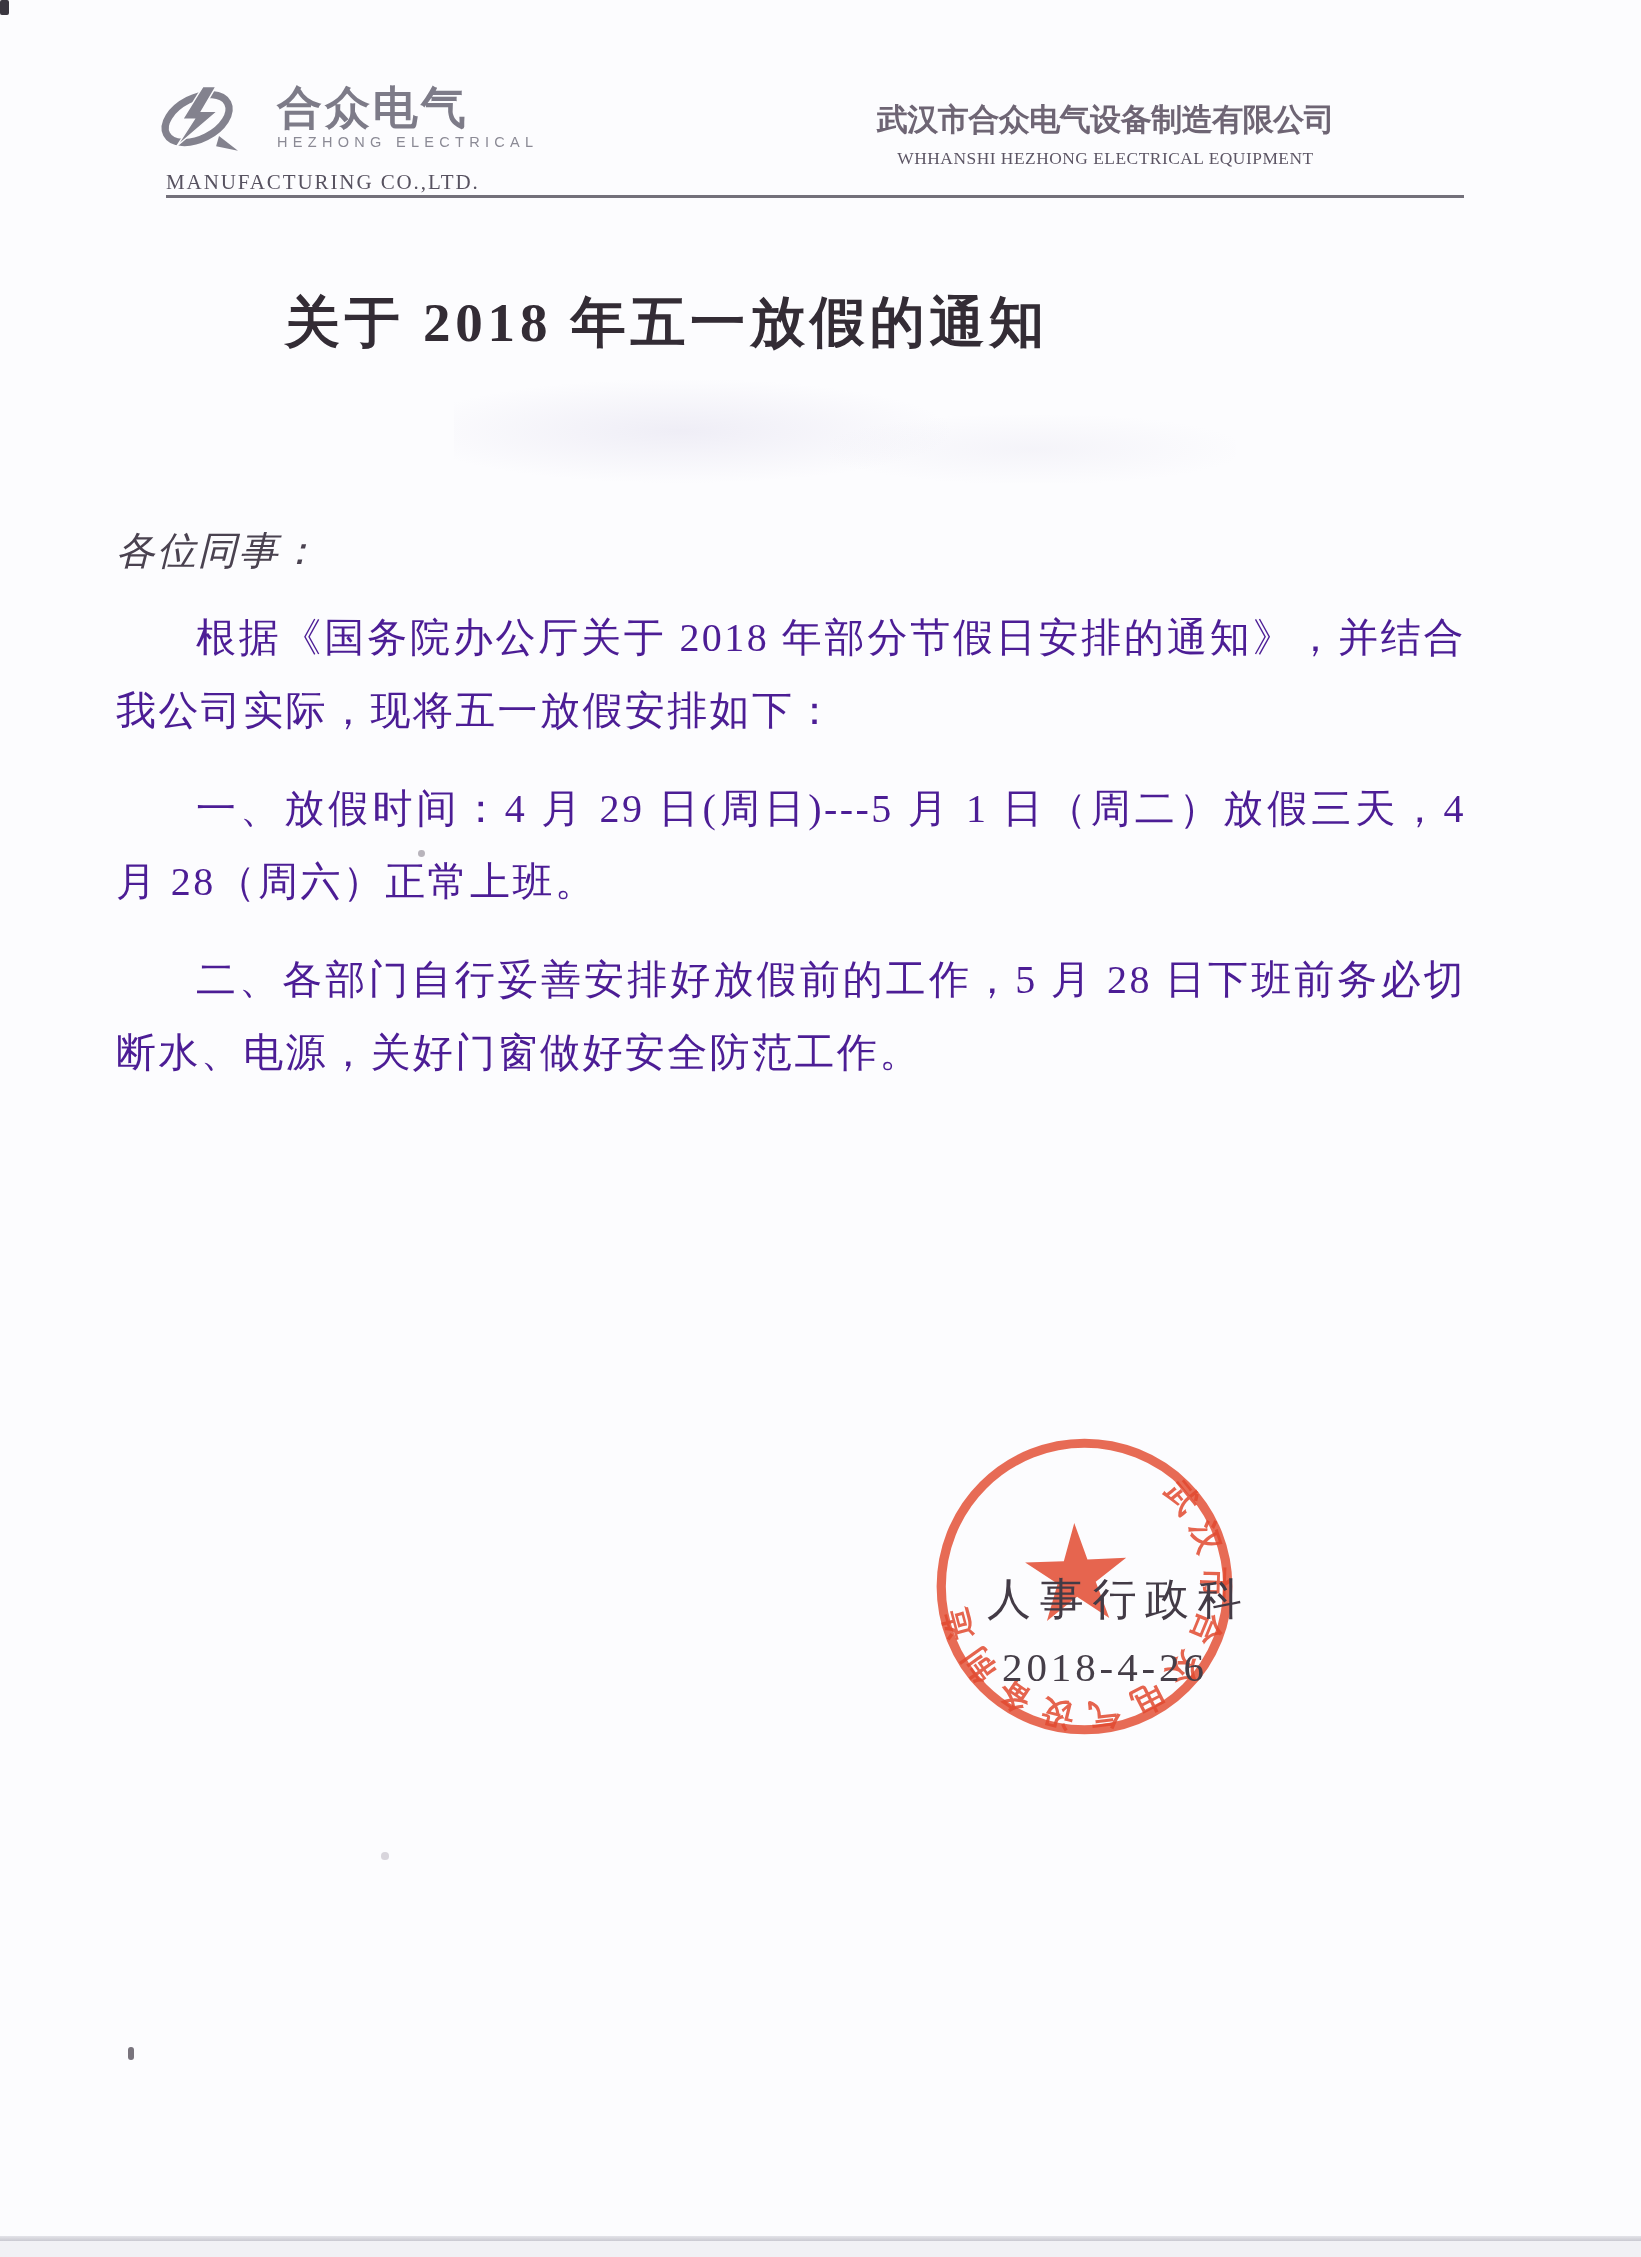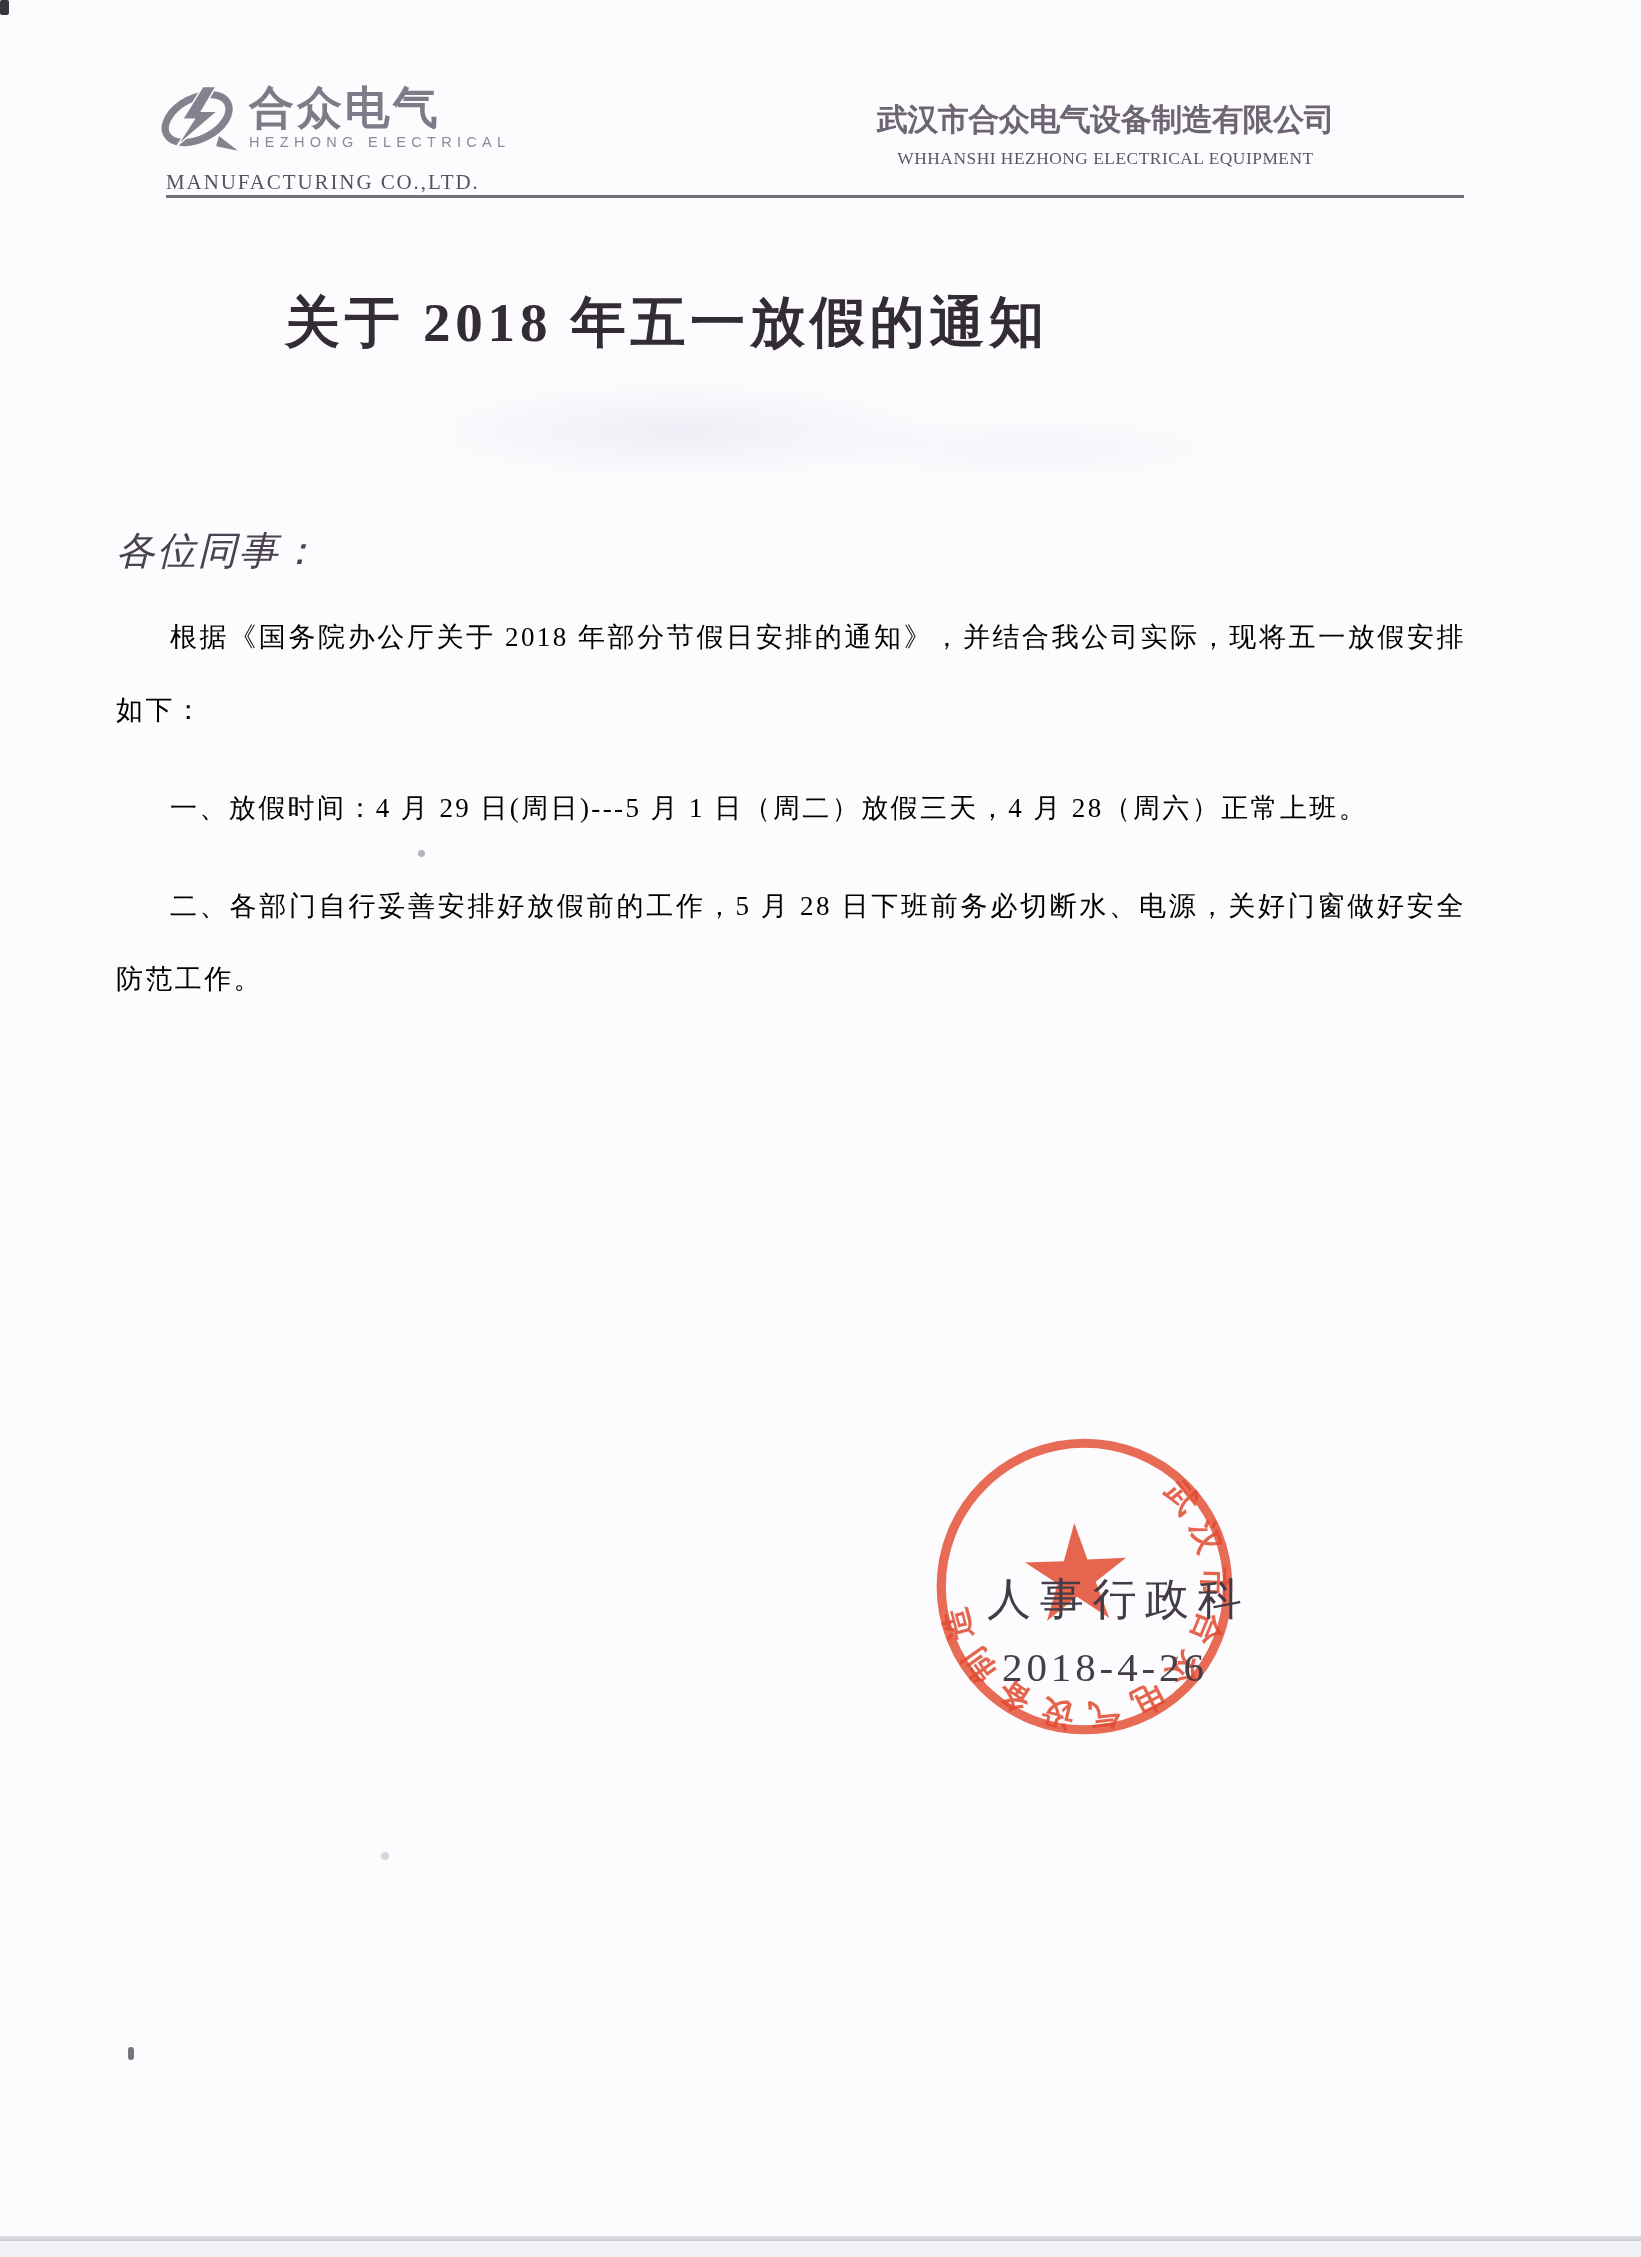--- a/index.html
+++ b/index.html
@@ -6,21 +6,21 @@
   html,body { width:1641px; height:2257px; background:#f4f4f7; }
   .page {
     position:relative; width:1641px; height:2257px; overflow:hidden;
     background:#fcfcfe;
     font-family:"Liberation Serif","DejaVu Serif",serif;
     color:#4a4250;
   }
   
   .logo-block { position:absolute; left:157px; top:85px; display:flex; align-items:flex-start; }
   .logo-mark { width:89px; height:73px; }
-  .logo-text { margin-left:3px; }
+  .logo-text { margin-left:31px; }
   .logo-cn {
     font-family:"Liberation Sans","DejaVu Sans",sans-serif;
     font-weight:bold; font-size:45px; letter-spacing:2.9px; color:#7d7b88; line-height:46px;
   }
   .logo-en {
     font-family:"Liberation Sans","DejaVu Sans",sans-serif;
     font-size:14.5px; letter-spacing:5.3px; color:#8b8a95; margin-top:2.9px;
   }
   .logo-sub {
     position:absolute; left:166px; top:170px;
@@ -38,22 +38,22 @@
   .company-en { font-size:17.4px; letter-spacing:0.5px; color:#5c5564; margin-top:8.7px; }
   
   .doc-title {
     position:absolute; left:0; top:286px; width:1334px; text-align:center;
     font-size:55px; font-weight:bold; letter-spacing:4.8px; color:#332c35;
   }
   
   .body-text { position:absolute; left:116px; top:526px; width:1350px; }
   .salutation { font-size:39px; line-height:50px; letter-spacing:1.9px;font-style:italic; }
   .para {
-    margin-top:25px; font-size:27px; line-height:73px; letter-spacing:2.4px;
-    text-indent:2em; text-align:justify; color:#000000;
+    margin-top:25px; font-size:40px; line-height:73px; letter-spacing:2.4px;
+    text-indent:2em; text-align:justify; color:#4c1d95;
   }
   .closing {
     position:absolute; left:116px; top:1342px; font-size:39px; letter-spacing:1.9px;
     text-indent:2em; color:#4a4250;
   }
   
   .stamp { position:absolute; left:931px; top:1433px; width:307px; height:307px; }
   .stamp svg { width:100%; height:100%; }
   .seal-arc-text {
     font-family:"Liberation Sans","DejaVu Sans",sans-serif;

